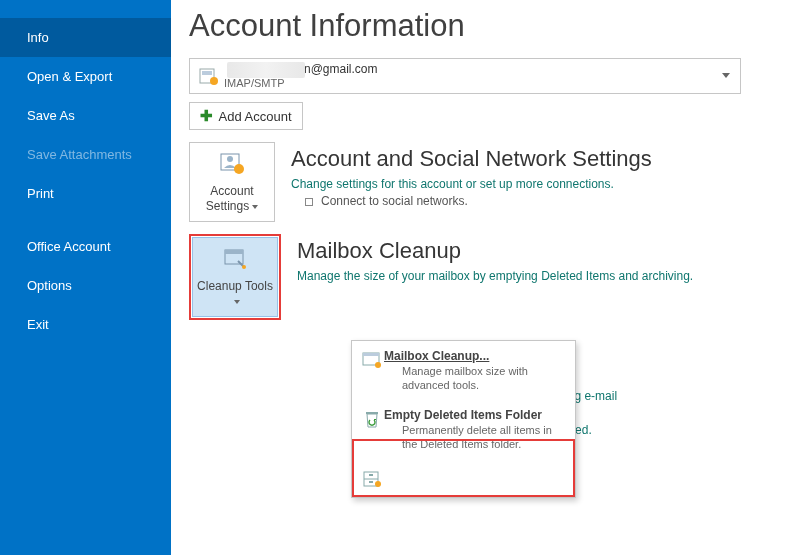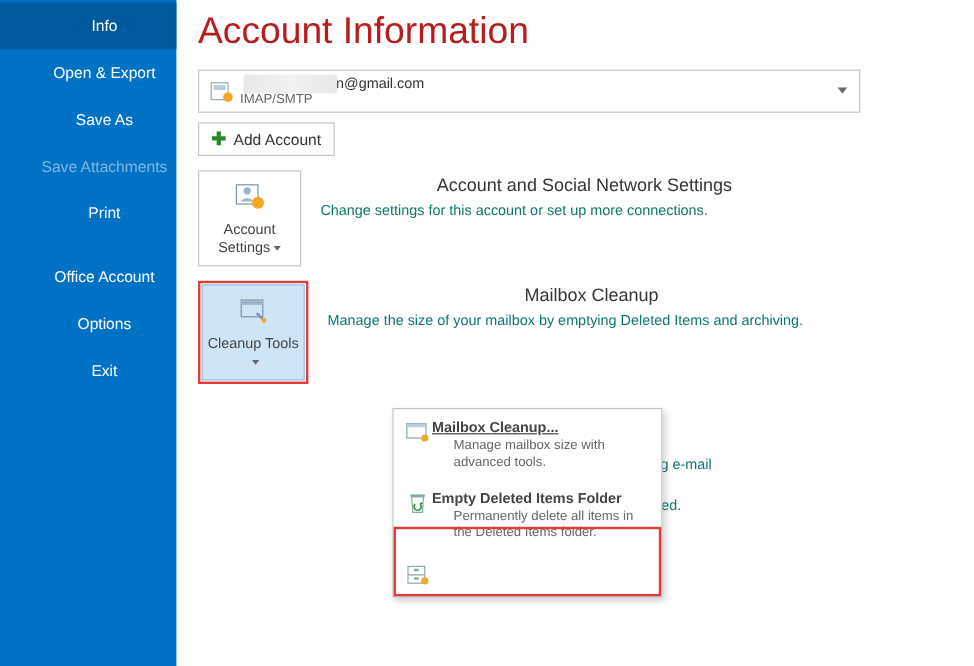--- a/index.html
+++ b/index.html
@@ -1,43 +1,43 @@
 <!DOCTYPE html>
 <html><head>
 <meta charset="utf-8">
 <style>
   * { box-sizing: border-box; margin: 0; padding: 0; font-family: "Segoe UI", sans-serif; }
   body { width: 812px; height: 555px; overflow: hidden; background: #fff; display: flex; font-size: 13px; color: #333; }
   
-  .sidebar { width: 147px; background: #0072c6; color: #fff; padding-top: 2px; flex-shrink: 0; text-align: center; }
+  .sidebar { width: 171px; background: #0072c6; color: #fff; padding-top: 18px; flex-shrink: 0; }
   .side-item { padding: 12px 0 12px 27px; font-size: 13px; cursor: pointer; }
   .side-item.active { background: #005a9e; }
   .side-item.disabled { color: #80b8e2; }
   .side-spacer { height: 14px; }
   
   .main { flex: 1; padding: 0 0 0 18px; position: relative; overflow: hidden; }
-  h1.page-title { font-size: 31px; font-weight: 200; color: #b91c1c; margin: 8px 0 14px 0; }
+  h1.page-title { font-size: 31px; font-weight: 200; color: #404040; margin: 8px 0 14px 0; }
   
   .acct-dd { border: 1px solid #c6c6c6; width: 552px; height: 36px; display: flex; align-items: center; position: relative; padding: 0 8px; }
   .acct-dd .mboxicon { width: 20px; height: 20px; margin-right: 6px; display:flex; align-items:center; justify-content:center; }
   .acct-dd .info { display: flex; flex-direction: column; font-size: 12px; line-height: 14px; }
   .acct-dd .email { color: #333; }
   .acct-dd .proto { color: #666; font-size: 11px; }
   .acct-dd .caret { position: absolute; right: 10px; top: 14px; border-left:4px solid transparent; border-right:4px solid transparent; border-top:5px solid #666; }
   .blurbox { position: absolute; left: 37px; top: 3px; width: 78px; height: 16px; background: linear-gradient(90deg,#e8e8e8,#f2f2f2,#e8e8e8); border-radius:2px; }
   
   .add-acct { border: 1px solid #c6c6c6; height: 28px; display: inline-flex; align-items: center; padding: 0 10px; margin-top: 8px; cursor: pointer; }
   .add-acct .plus { color: #2a8a2a; font-weight: bold; font-size: 15px; margin-right: 6px; }
   
   .section { display: flex; margin-top: 12px; }
   .bigbtn { border: 1px solid #c6c6c6; width: 86px; height: 80px; display: flex; flex-direction: column; align-items: center; justify-content: center; cursor: pointer; text-align: center; line-height: 15px; font-size: 12px; color: #444; position: relative; }
   .bigbtn .ico { height: 28px; display: flex; align-items: center; justify-content: center; margin-bottom: 6px; }
   .bigbtn .dd-ar { display:inline-block; margin-left:3px; border-left:3px solid transparent; border-right:3px solid transparent; border-top:4px solid #666; vertical-align: middle;}
   .section .text { margin-left: 16px; padding-top: 4px; width: 440px;}
-  .section h2 { font-size: 15px; font-weight: 400; color: #353535; margin-bottom: 4px; text-align: center;}
+  .section h2 { font-size: 22px; font-weight: 400; color: #353535; margin-bottom: 4px;}
   .section p  { font-size: 12px; color: #0f766e; line-height: 17px; }
   .section p .sq { display:inline-block; width:8px; height:8px; border:1px solid #888; margin: 0 8px 0 14px; vertical-align: middle; }
   .section p.link { color: #555; }
   
   .hl-outer { border: 2px solid #e53c39; padding: 1px; }
   .bigbtn.selected { background: #cfe4f5; border: 1px solid #96c1e8; }
   
   .menu { position:absolute; left: 180px; top: 340px; width: 225px; background: #fff; border: 1px solid #c6c6c6; box-shadow: 2px 3px 6px rgba(0,0,0,0.2); z-index: 5;}
   .menu-item { display:flex; padding: 8px 10px 8px 8px; cursor:pointer;}
   .menu-item .mi-ico { width: 24px; flex-shrink:0; display:flex; align-items:flex-start; justify-content:center; padding-top:2px;}
@@ -99,20 +99,21 @@
             <circle cx="11" cy="7" r="3" fill="#9bb4c9"></circle>
             <path d="M5 16 q6 -6 12 0" fill="#9bb4c9"></path>
             <circle cx="20" cy="17" r="5" fill="#f5a623"></circle>
           </svg>
       </div>
       <div><span>Account Settings</span><span class="dd-ar"></span></div>
     </div>
     <div class="text">
       <h2>Account and Social Network Settings</h2>
       <p>Change settings for this account or set up more connections.</p>
+      <p class="link"><span class="sq"></span><span>Connect to social networks.</span></p>
     </div>
   </div>
 
   
   <div class="section">
     <div class="hl-outer">
       <div class="bigbtn selected">
         <div class="ico">
           <svg width="26" height="24">
               <rect x="3" y="3" width="18" height="14" fill="none" stroke="#7a94ab" stroke-width="1"></rect>

